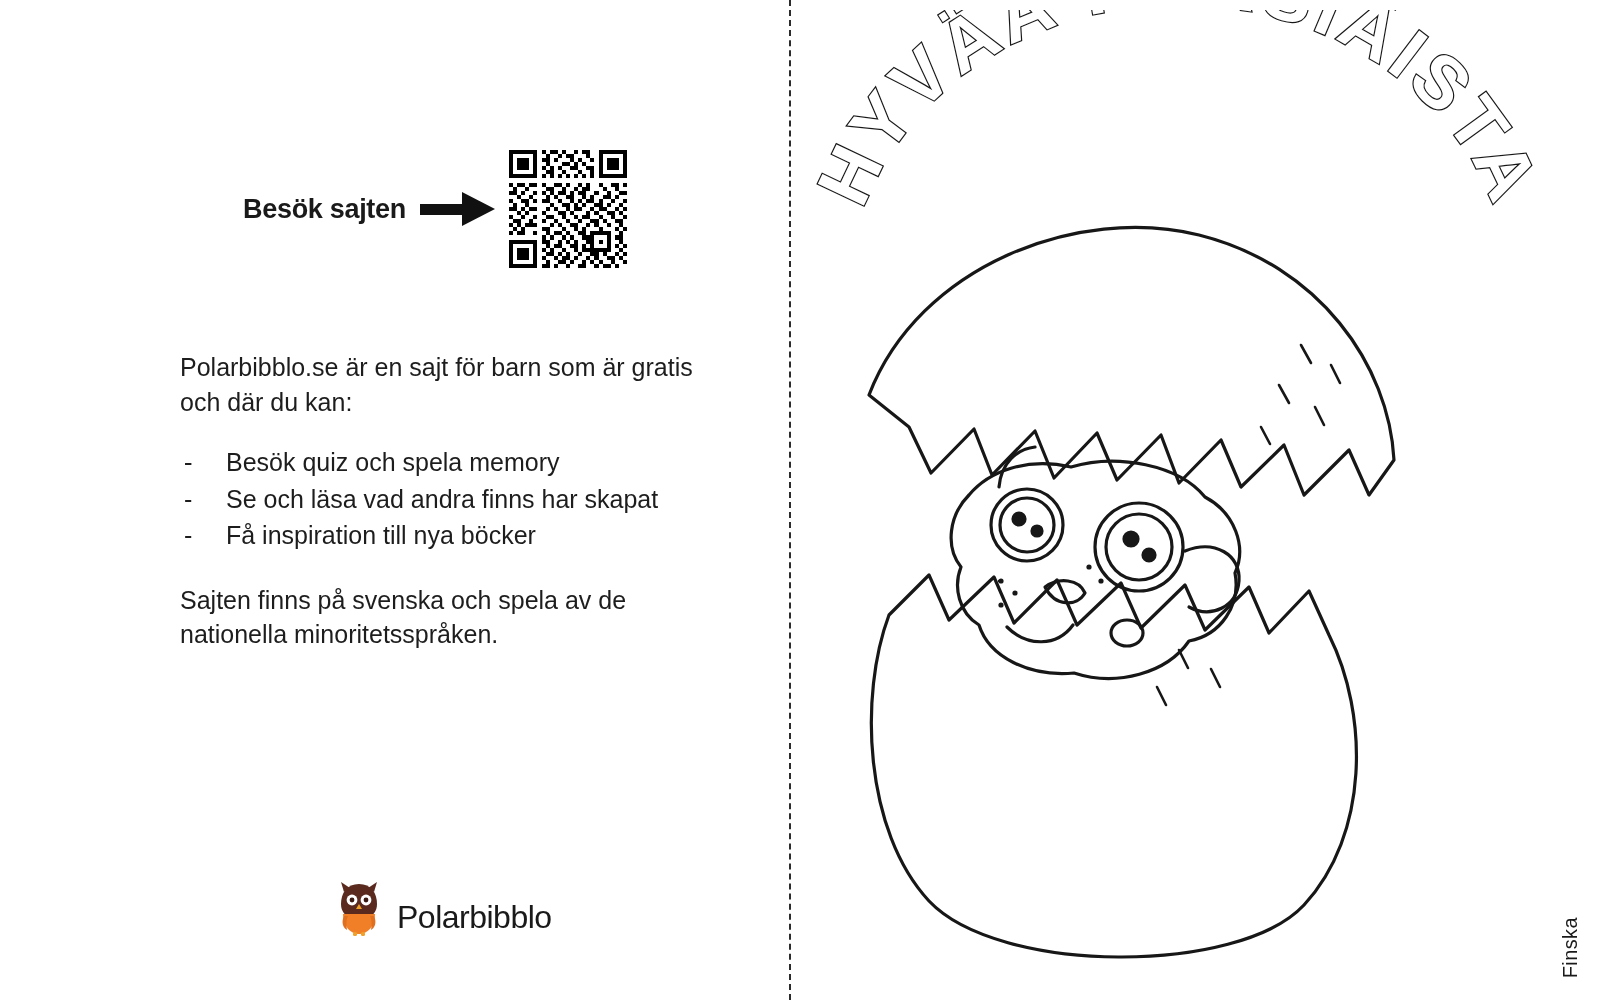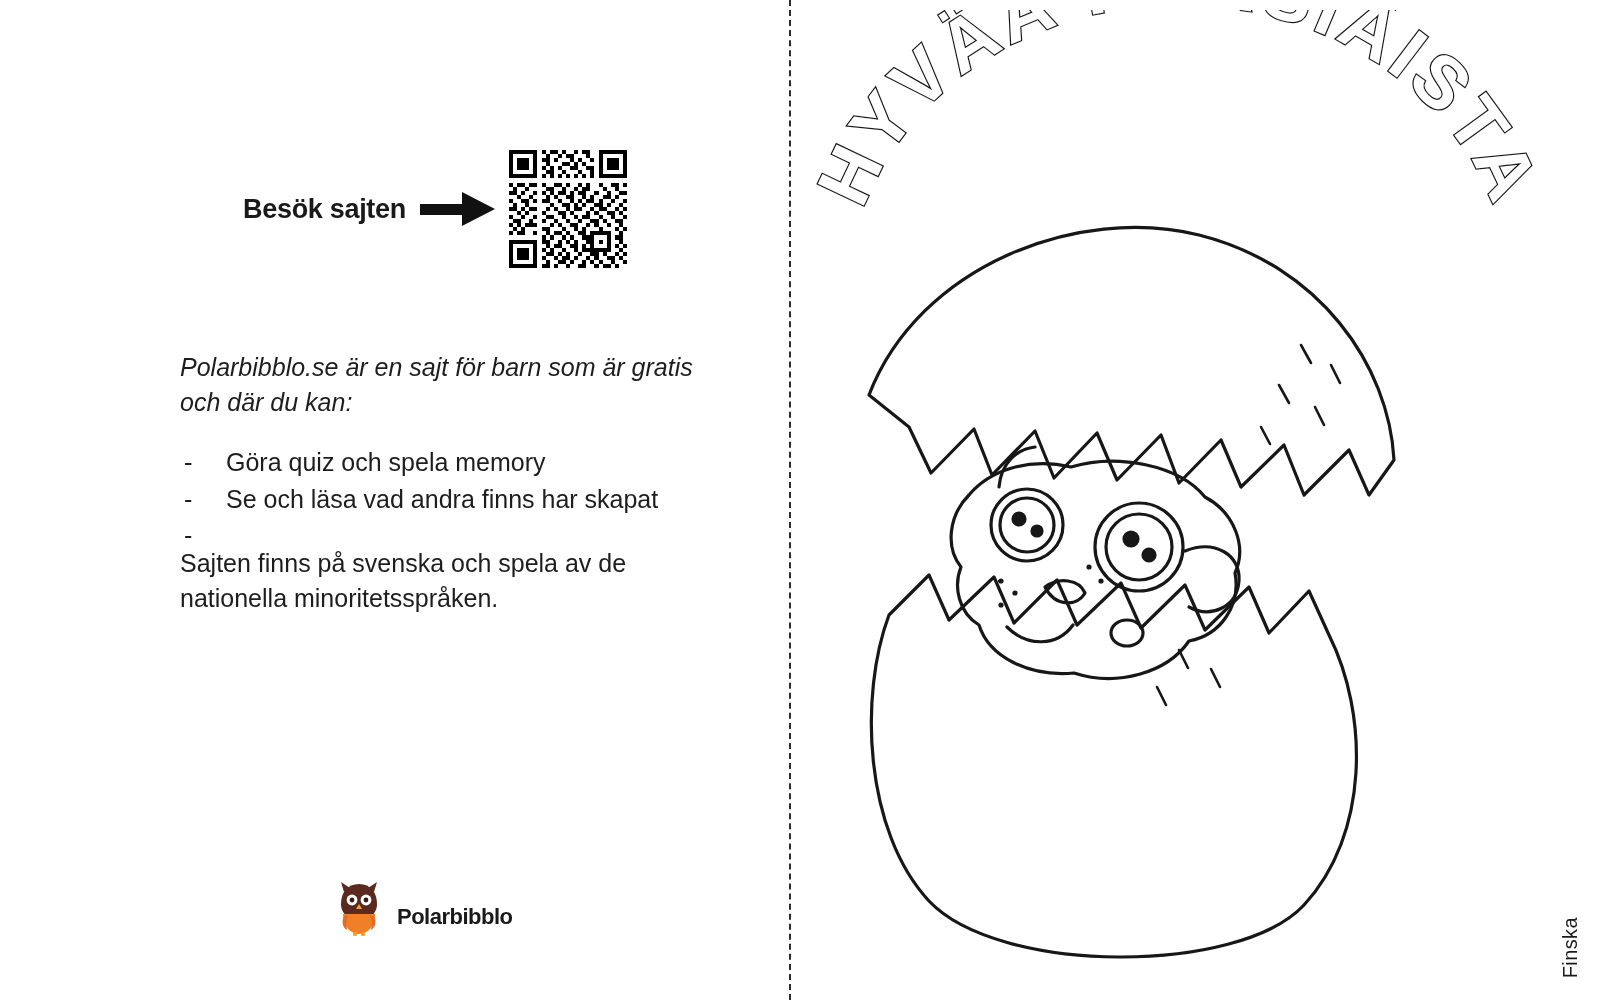--- a/index.html
+++ b/index.html
@@ -85,21 +85,21 @@
   .body-text {
     position: absolute;
     left: 180px;
     top: 350px;
     width: 540px;
     font-size: 25px;
     line-height: 1.38;
     color: #1d1d1d;
   }
   .body-text p { margin: 0; }
-  .intro { margin-bottom: 26px !important; font-style: italic; }
+  .intro { margin-bottom: 26px !important; }
   ul.bullets {
     list-style: none;
     margin: 0 0 30px 0;
     padding: 0;
   }
   ul.bullets li {
     position: relative;
     padding-left: 46px;
     margin-bottom: 2px;
   }
@@ -118,22 +118,22 @@
     display: flex;
     align-items: center;
     gap: 14px;
   }
   .logo-mark {
     width: 48px;
     height: 56px;
     position: relative;
   }
   .logo-text {
-    font-size: 22px;
-    font-weight: bold;
+    font-size: 32px;
+    font-weight: normal;
     letter-spacing: -0.5px;
     margin-top: 18px;
   }
 
   
   .right-panel {
     position: relative;
     flex: 1 1 auto;
     height: 1000px;
   }
@@ -433,28 +433,29 @@
 
     <div class="body-text">
       <p class="intro">Polarbibblo.se är en sajt för barn som är gratis och där du kan:</p>
 
       <ul class="bullets">
         <li>
           <span class="dash">-</span>
         </li>
         <li>
           <span class="dash">-</span>
-          <span>Göra quiz och spela memory</span>
+          <span>Besök quiz och spela memory</span>
         </li>
         <li>
           <span class="dash">-</span>
           <span>Se och läsa vad andra finns har skapat</span>
         </li>
         <li>
           <span class="dash">-</span>
+          <span>Få inspiration till nya böcker</span>
         </li>
       </ul>
 
       <p class="outro">Sajten finns på svenska och spela av de nationella minoritetsspråken.</p>
     </div>
 
     <div class="logo-wrap">
       <span class="logo-mark">
         <svg width="48" height="56" viewBox="0 0 48 56" aria-hidden="true">
 

